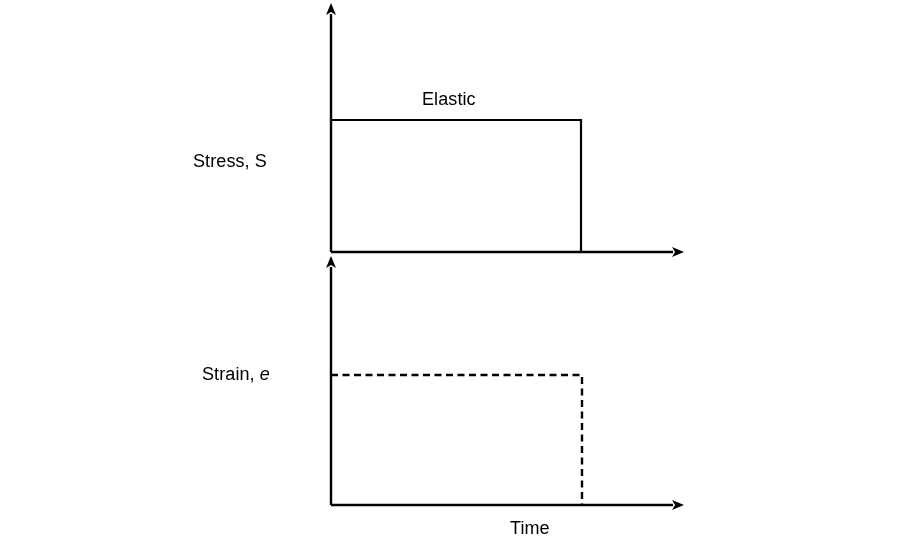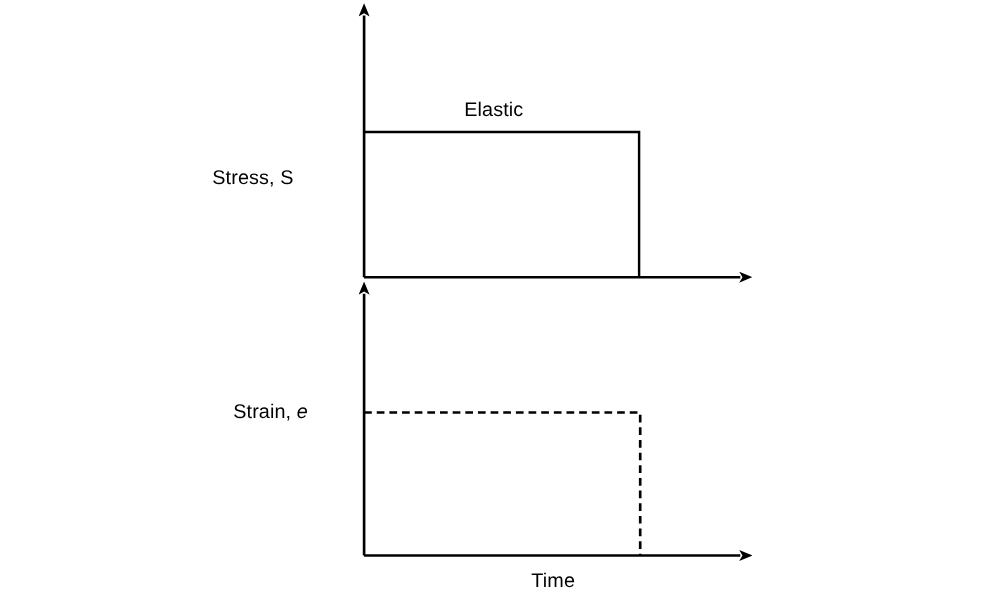--- a/index.html
+++ b/index.html
@@ -33,33 +33,33 @@
     color: #000000;
     white-space: nowrap;
     letter-spacing: 0.1px;
   }
   #stress-axis-label {
     left: 193px;
     top: 111px;
     margin-top: 40px;
   }
   #strain-axis-label {
-    left: 212px;
+    left: 202px;
     top: 364px;
     text-align: center;
   }
   #strain-symbol {
     font-style: italic;
   }
   #elastic-annotation {
     left: 422px;
     top: 89px;
   }
   #time-axis-label {
-    left: 483px;
+    left: 510px;
     top: 518px;
   }
 </style>
 </head>
 <body>
 
 <div id="figure">
 
   <svg id="plot-svg" viewBox="0 0 900 550">
     <defs>

